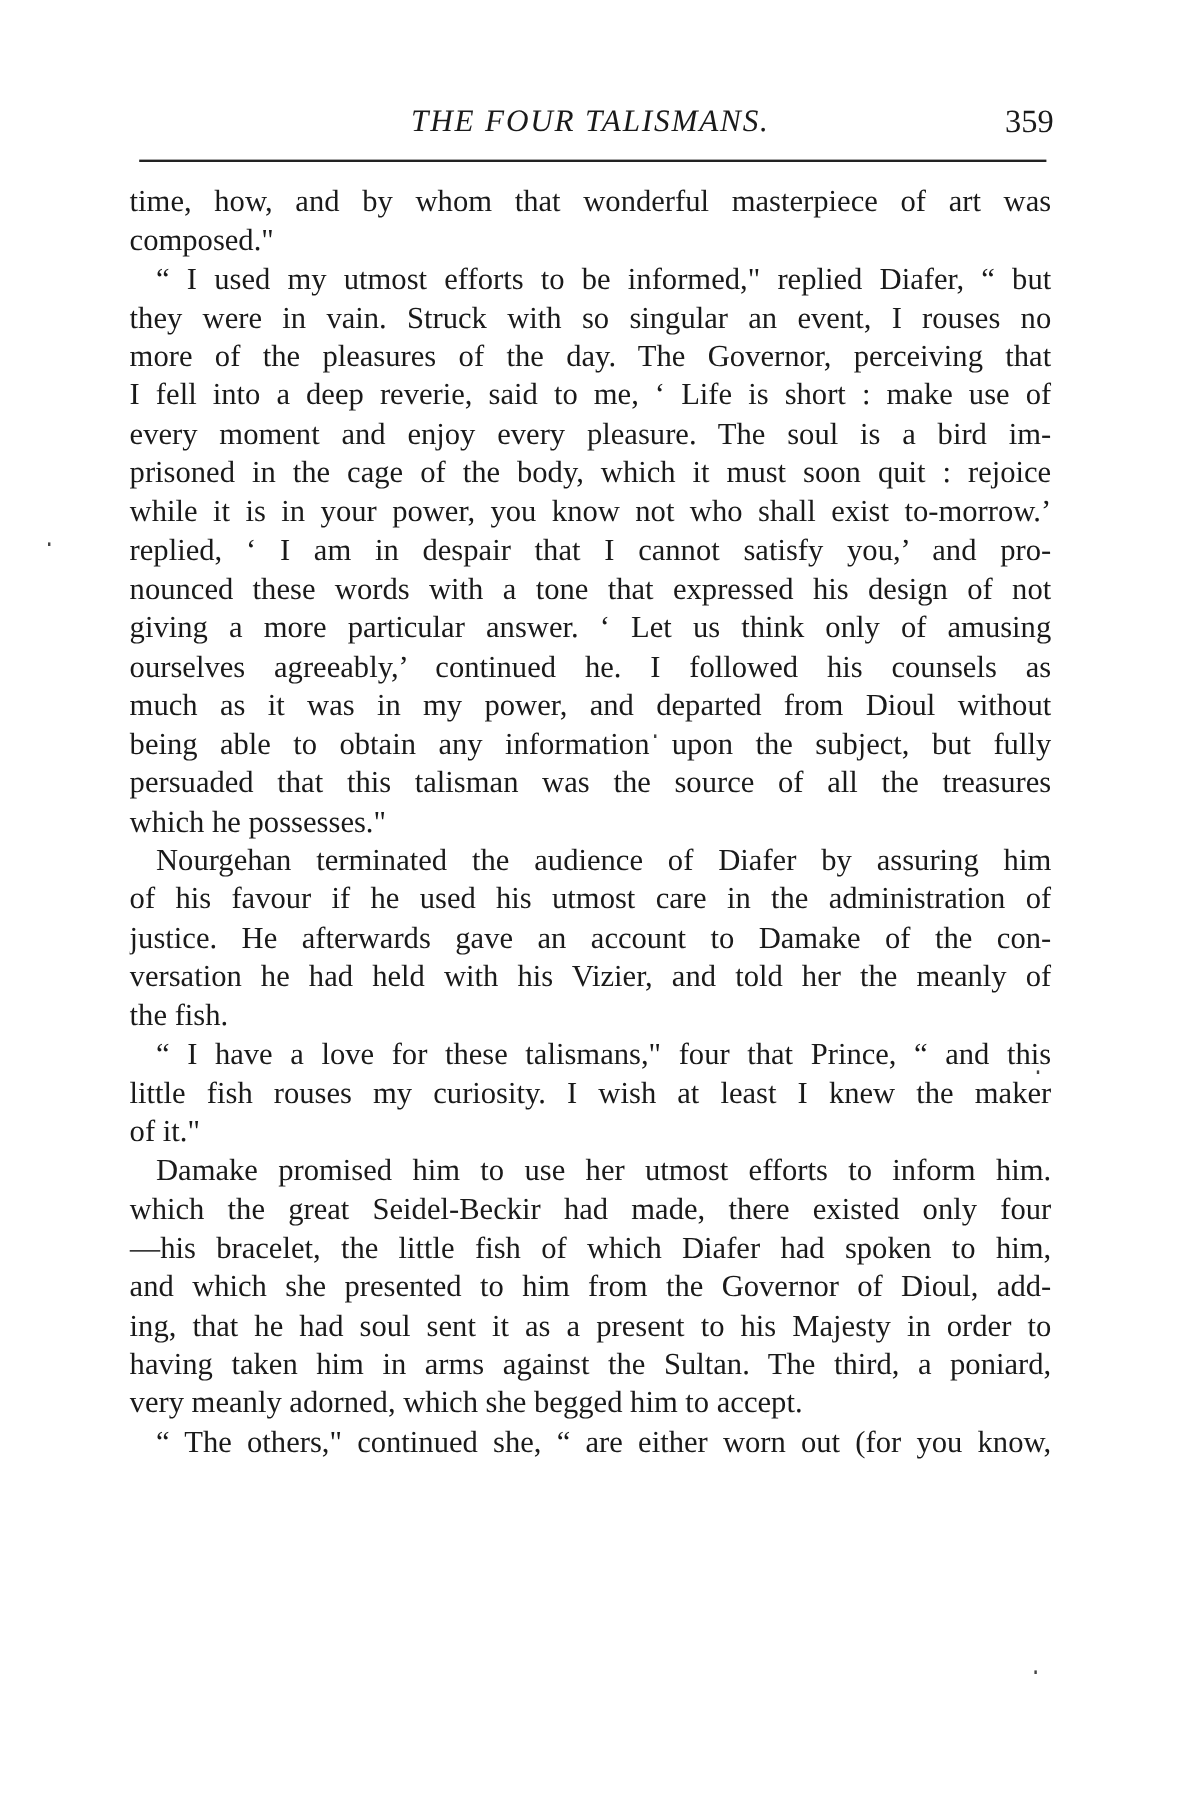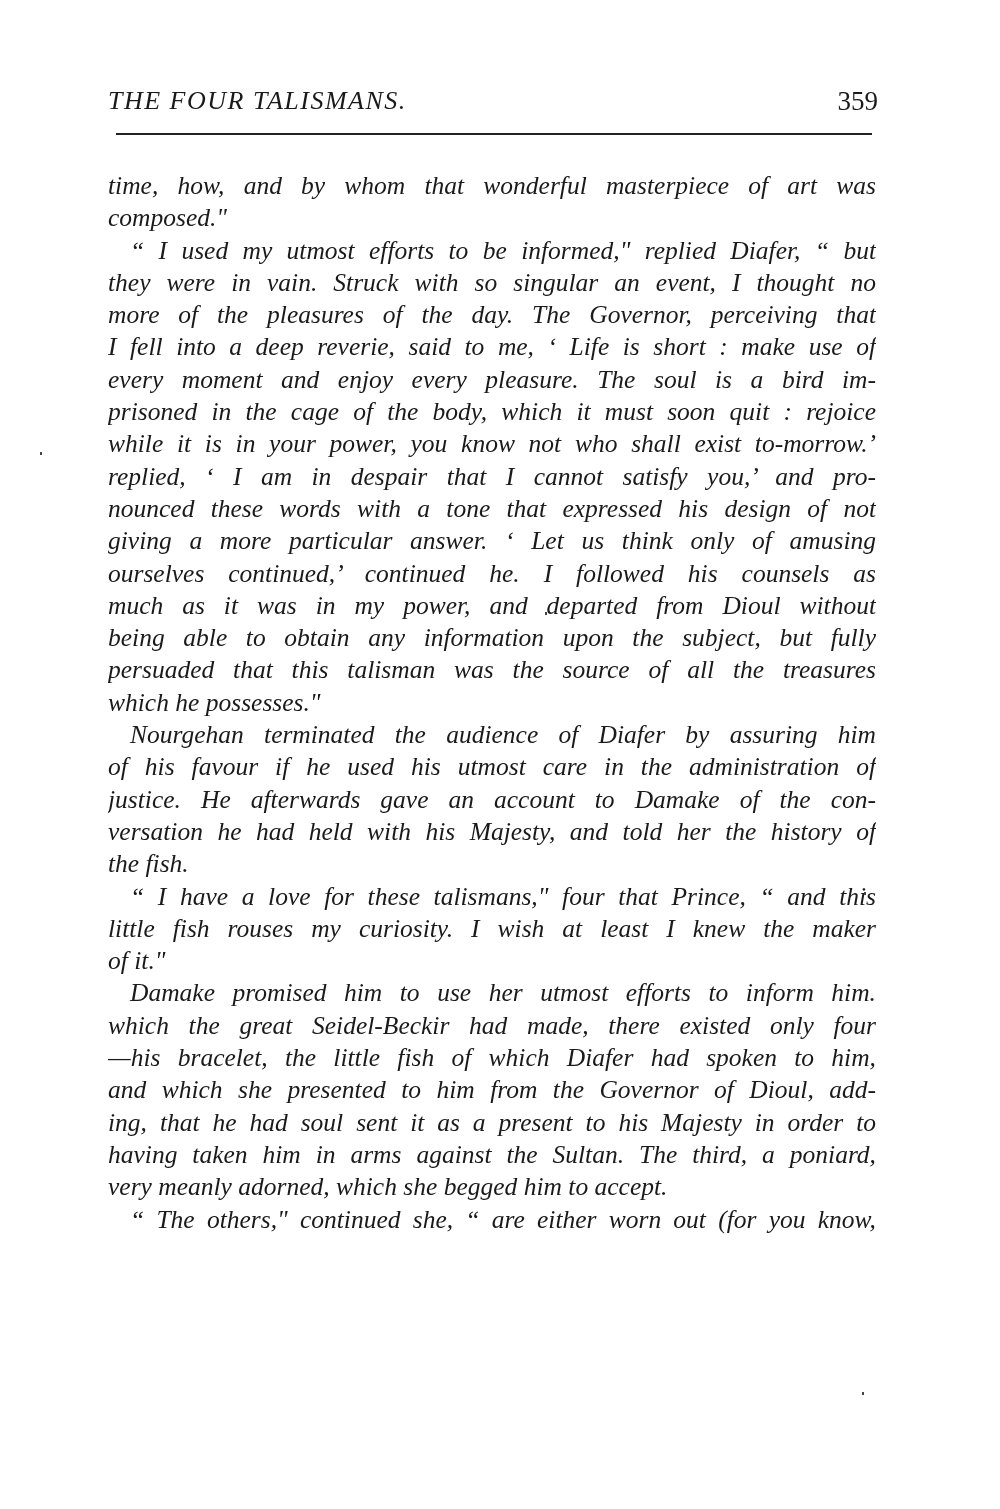--- a/index.html
+++ b/index.html
@@ -1,25 +1,25 @@
 <!DOCTYPE html>
 <html><head>
 <meta charset="utf-8">
 <style>
   html, body { margin: 0; padding: 0; background: #ffffff; }
   body { width: 1000px; height: 1509px; position: relative; overflow: hidden;
          font-family: "Liberation Serif", "DejaVu Serif", serif; color: #1a1a1a; }
   .page { position: absolute; left: 108px; top: 0; width: 768px; }
   .header { position: absolute; top: 86px; left: 0; width: 768px; height: 40px; }
-  .running-title { position: absolute; left: 0; width: 768px; text-align: left;
+  .running-title { position: absolute; left: 0; width: 768px; text-align: center;
                    font-style: italic; font-size: 26px; letter-spacing: 1.5px; top: 0; }
   .page-number { position: absolute; right: -2px; top: 0; font-size: 27px; margin-left: 13px; }
   .rule { position: absolute; top: 133px; left: 8px; width: 756px; height: 0;
           border-top: 2px solid #222; }
-  .body-text { position: absolute; top: 170px; left: 0; width: 768px; font-style: italic; }
+  .body-text { position: absolute; top: 152px; left: 0; width: 768px; }
   .line { height: 32.3px; line-height: 32.3px; font-size: 25.5px; white-space: nowrap;
           text-align: justify; text-align-last: justify; overflow: hidden; }
   .line.last { text-align-last: left; }
   .line.indent { padding-left: 22px; }
   .speck { position: absolute; width: 2px; height: 3px; background: #444; }
 </style>
 </head>
 <body>
 
 <div class="page">
@@ -27,38 +27,38 @@
     <div class="running-title">THE FOUR TALISMANS.</div>
     <div class="page-number">359</div>
   </div>
   <div class="rule"></div>
 
   <div class="body-text" id="body-text">
 
   <div class="line">time, how, and by whom that wonderful masterpiece of art was</div>
       <div class="line last">composed."</div>
       <div class="line indent">“ I used my utmost efforts to be informed," replied Diafer, “ but</div>
-      <div class="line">they were in vain.  Struck with so singular an event, I thought no</div>
+      <div class="line">they were in vain.  Struck with so singular an event, I rouses no</div>
       <div class="line">more of the pleasures of the day.  The Governor, perceiving that</div>
       <div class="line">I fell into a deep reverie, said to me, ‘ Life is short : make use of</div>
       <div class="line">every moment and enjoy every pleasure.  The soul is a bird im-</div>
       <div class="line">prisoned in the cage of the body, which it must soon quit : rejoice</div>
       <div class="line">while it is in your power, you know not who shall exist to-morrow.’</div>
       <div class="line">replied, ‘ I am in despair that I cannot satisfy you,’ and pro-</div>
       <div class="line">nounced these words with a tone that expressed his design of not</div>
       <div class="line">giving a more particular answer.  ‘ Let us think only of amusing</div>
-      <div class="line">ourselves continued,’ continued he.  I followed his counsels as</div>
+      <div class="line">ourselves agreeably,’ continued he.  I followed his counsels as</div>
       <div class="line">much as it was in my power, and departed from Dioul without</div>
       <div class="line">being able to obtain any information upon the subject, but fully</div>
       <div class="line">persuaded that this talisman was the source of all the treasures</div>
       <div class="line last">which he possesses."</div>
       <div class="line indent">Nourgehan terminated the audience of Diafer by assuring him</div>
       <div class="line">of his favour if he used his utmost care in the administration of</div>
       <div class="line">justice.  He afterwards gave an account to Damake of the con-</div>
-      <div class="line">versation he had held with his Majesty, and told her the history of</div>
+      <div class="line">versation he had held with his Vizier, and told her the meanly of</div>
       <div class="line last">the fish.</div>
       <div class="line indent">“ I have a love for these talismans," four that Prince, “ and this</div>
       <div class="line">little fish rouses my curiosity.  I wish at least I knew the maker</div>
       <div class="line last">of it."</div>
       <div class="line indent">Damake promised him to use her utmost efforts to inform him.</div>
       <div class="line">which the great Seidel-Beckir had made, there existed only four</div>
       <div class="line">—his bracelet, the little fish of which Diafer had spoken to him,</div>
       <div class="line">and which she presented to him from the Governor of Dioul, add-</div>
       <div class="line">ing, that he had soul sent it as a present to his Majesty in order to</div>
       <div class="line">having taken him in arms against the Sultan.  The third, a poniard,</div>

